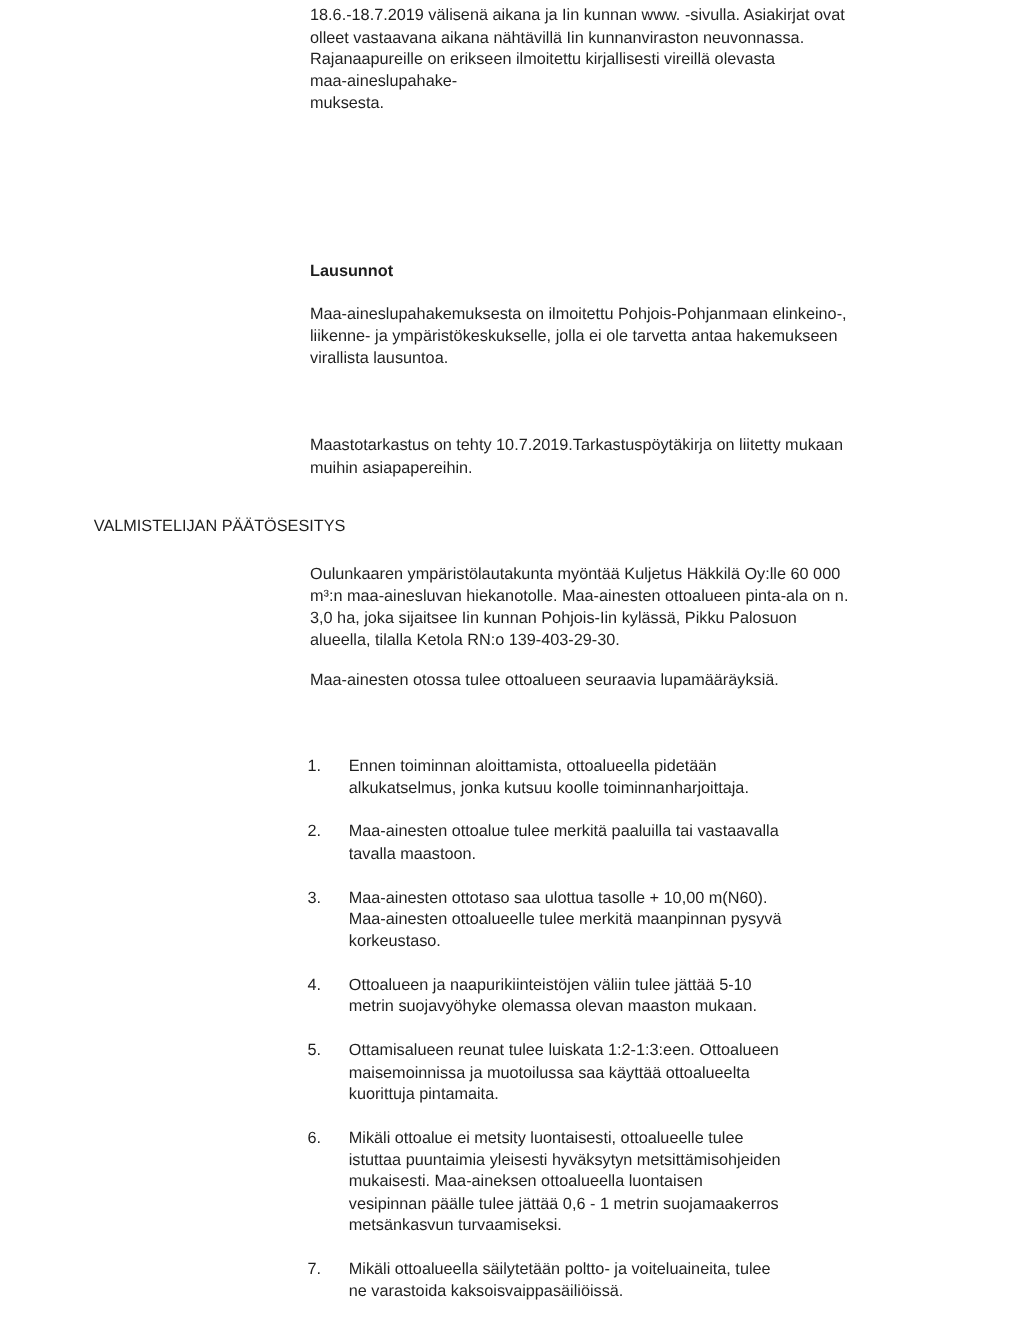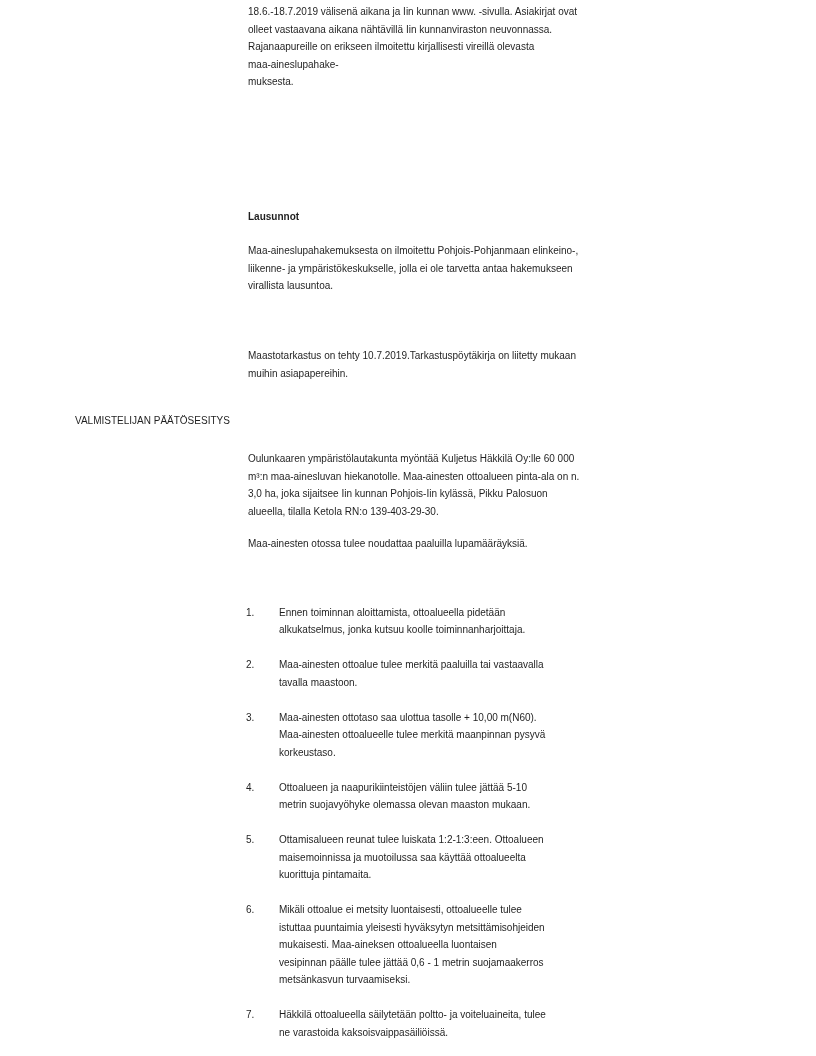--- a/index.html
+++ b/index.html
@@ -5,21 +5,21 @@
   * { margin: 0; padding: 0; box-sizing: border-box; }
   html, body { background: #ffffff; }
   .page {
     position: relative;
     width: 816px;
     height: 1056px;
     margin: 0 auto;
     background: var(--page-bg, #ffffff);
     overflow: hidden;
     font-family: "Liberation Sans", "DejaVu Sans", sans-serif;
-    font-size: 10px;
+    font-size: 13px;
     line-height: 17.5px;
     color: var(--text-color, #1f1f1f);
   }
   .block { position: absolute; white-space: pre-line; }
   .body-col { left: 248px; width: 562px; }
   .heading { left: 248px; width: 562px; font-weight: bold; }
   .side-heading { left: 75px; width: 700px; }
   .provisions { left: 246px; width: 564px; list-style: none; }
   .provision { display: flex; }
   .provision .num { flex: 0 0 33px; }
@@ -45,21 +45,21 @@
   <div class="block body-col" style="top:347px">Maastotarkastus on tehty 10.7.2019.Tarkastuspöytäkirja on liitetty mukaan
 muihin asiapapereihin.</div>
 
   <div class="block side-heading" style="top:412px">VALMISTELIJAN PÄÄTÖSESITYS</div>
 
   <div class="block body-col" style="top:450px">Oulunkaaren ympäristölautakunta myöntää Kuljetus Häkkilä Oy:lle 60 000
 m³:n maa-ainesluvan hiekanotolle. Maa-ainesten ottoalueen pinta-ala on n.
 3,0 ha, joka sijaitsee Iin kunnan Pohjois-Iin kylässä, Pikku Palosuon
 alueella, tilalla Ketola RN:o 139-403-29-30.</div>
 
-  <div class="block body-col" style="top:535px">Maa-ainesten otossa tulee noudattaa paaluilla lupamääräyksiä.</div>
+  <div class="block body-col" style="top:535px">Maa-ainesten otossa tulee ottoalueen seuraavia lupamääräyksiä.</div>
 
   <ol class="block provisions" style="top:586px">
     <li class="provision">
       <span class="num">1.</span>
       <span class="txt">Ennen toiminnan aloittamista, ottoalueella pidetään
 alkukatselmus, jonka kutsuu koolle toiminnanharjoittaja.</span>
     </li>
     <li class="provision">
       <span class="num">2.</span>
       <span class="txt">Maa-ainesten ottoalue tulee merkitä paaluilla tai vastaavalla
@@ -85,21 +85,21 @@
     <li class="provision">
       <span class="num">6.</span>
       <span class="txt">Mikäli ottoalue ei metsity luontaisesti, ottoalueelle tulee
 istuttaa puuntaimia yleisesti hyväksytyn metsittämisohjeiden
 mukaisesti. Maa-aineksen ottoalueella luontaisen
 vesipinnan päälle tulee jättää 0,6 - 1 metrin suojamaakerros
 metsänkasvun turvaamiseksi.</span>
     </li>
     <li class="provision">
       <span class="num">7.</span>
-      <span class="txt">Häkkilä ottoalueella säilytetään poltto- ja voiteluaineita, tulee
+      <span class="txt">Mikäli ottoalueella säilytetään poltto- ja voiteluaineita, tulee
 ne varastoida kaksoisvaippasäiliöissä.</span>
     </li>
     
     
     
   </ol>
 
 </div>
 
 </body></html>

